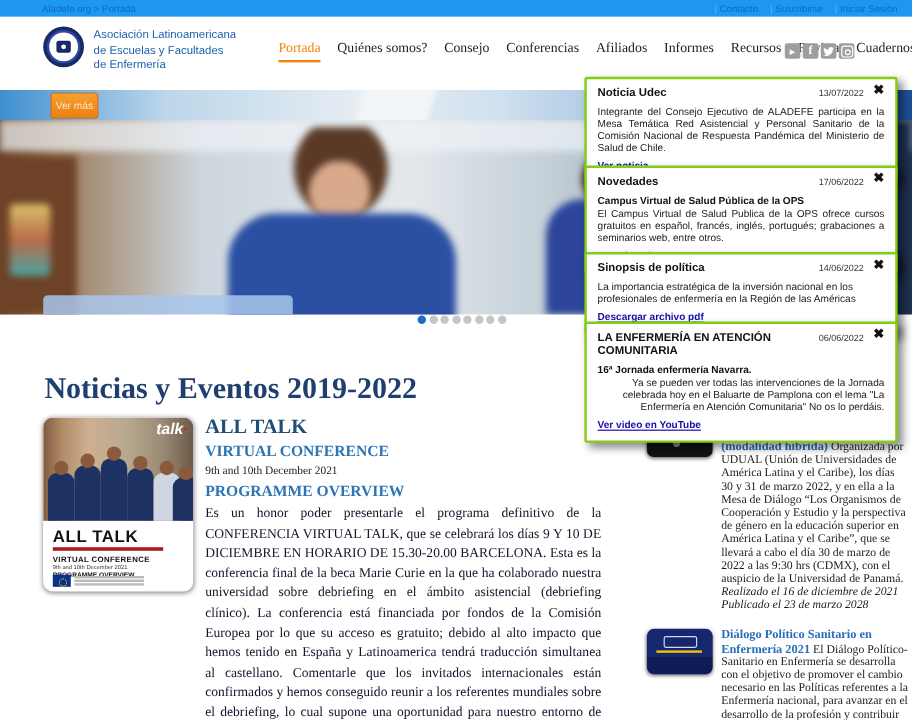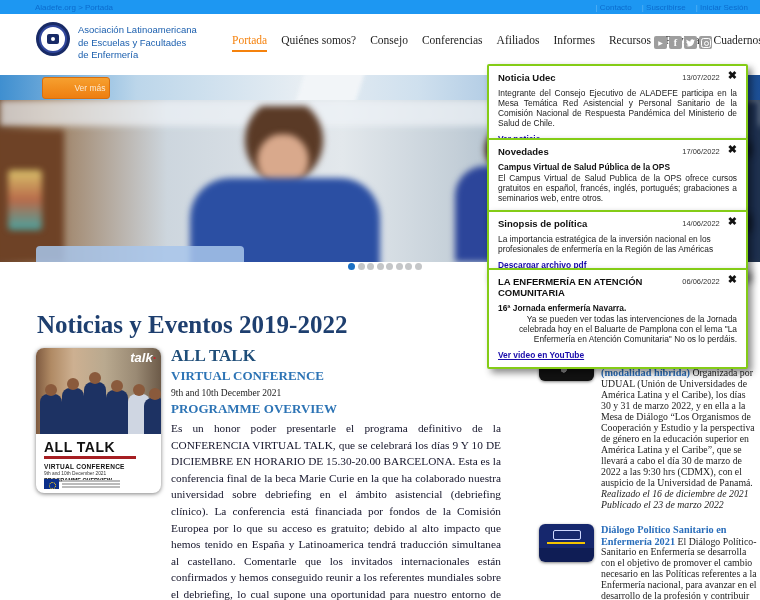--- a/index.html
+++ b/index.html
@@ -36,21 +36,21 @@
   .sq svg{display:block;}
   .ig{width:8px;height:8px;border:1.2px solid #fff;border-radius:2.5px;position:relative;}
   .ig::after{content:"";position:absolute;left:2px;top:2px;width:3px;height:3px;border:1px solid #fff;border-radius:50%;}
 
   
   .hero-strip{position:absolute;left:0;top:75px;width:760px;height:25px;overflow:hidden;
       background:linear-gradient(90deg,#3f8fd0 0%,#bcd6ea 18%,#e8eef3 40%,#cfe0ee 55%,#9dbede 72%,#2f6db4 88%,#1c4f96 100%);z-index:5;}
   .strip-shape{position:absolute;filter:blur(2px);}
   .vermas{position:absolute;left:42px;top:77px;width:38px;height:20px;z-index:6;
       background:linear-gradient(#f6a02f,#ee7e10);border:1px solid #d96f0e;border-radius:3px;
-      color:#fbe9d0;font-size:8.5px;display:flex;align-items:center;justify-content:center;cursor:pointer;padding-left:28px;}
+      color:#fbe9d0;font-size:8.5px;display:flex;align-items:center;justify-content:center;cursor:pointer;}
   .hero-photo{position:absolute;left:0;top:100px;width:760px;height:162px;overflow:hidden;z-index:4;
       background:linear-gradient(90deg,#6e4a30 0%,#9a7a5a 6%,#cdd6de 22%,#e3e8ec 45%,#c4cfd8 60%,#8fa6bb 78%,#49525e 92%,#23354d 100%);}
   .blob{position:absolute;filter:blur(3px);}
   .caption-band{position:absolute;left:36px;bottom:0;width:208px;height:16px;overflow:hidden;
       background:rgba(168,198,235,0.85);border-radius:4px 4px 0 0;z-index:6;}
   .caption-band span{display:block;margin:18px 0 0 8px;font-size:12.5px;font-weight:bold;color:#17305f;text-align:center;}
   .dots{position:absolute;left:348px;top:263px;display:flex;gap:2.5px;z-index:5;}
   .dot{width:7px;height:7px;border-radius:50%;background:#c4c6c8;cursor:pointer;}
   .dot.active{background:#1a6fc4;}
 
@@ -242,21 +242,21 @@
     <div class="a-par">Es un honor poder presentarle el programa definitivo de la CONFERENCIA VIRTUAL TALK, que se celebrará los días 9 Y 10 DE DICIEMBRE EN HORARIO DE 15.30-20.00 BARCELONA. Esta es la conferencia final de la beca Marie Curie en la que ha colaborado nuestra universidad sobre debriefing en el ámbito asistencial (debriefing clínico). La conferencia está financiada por fondos de la Comisión Europea por lo que su acceso es gratuito; debido al alto impacto que hemos tenido en España y Latinoamerica tendrá traducción simultanea al castellano. Comentarle que los invitados internacionales están confirmados y hemos conseguido reunir a los referentes mundiales sobre el debriefing, lo cual supone una oportunidad para nuestro entorno de poder adentrarse en el tema de la mano de reconocidos expertos.</div>
 
   </div>
 
   <div class="sidebar">
     <div class="sb-item">
       <div class="thumb dark"></div>
       <div class="sb-text">
         <span class="sb-title">VII Reunión Caribe, Centroamérica y México (modalidad híbrida)</span>
         <span>Organizada por UDUAL (Unión de Universidades de América Latina y el Caribe), los días 30 y 31 de marzo 2022, y en ella a la Mesa de Diálogo “Los Organismos de Cooperación y Estudio y la perspectiva de género en la educación superior en América Latina y el Caribe”, que se llevará a cabo el día 30 de marzo de 2022 a las 9:30 hrs (CDMX), con el auspicio de la Universidad de Panamá.</span>
-        <span class="sb-note">Realizado el 16 de diciembre de 2021 Publicado el 23 de marzo 2022</span>
+        <span class="sb-note">Realizado el 16 de diciembre de 2021 Publicado el 23 de marzo 2028</span>
       </div>
     </div>
     <div class="sb-item">
       <div class="thumb blue"></div>
       <div class="sb-text">
         <span class="sb-title">Diálogo Político Sanitario en Enfermería 2021</span>
         <span>El Diálogo Político-Sanitario en Enfermería se desarrolla con el objetivo de promover el cambio necesario en las Políticas referentes a la Enfermería nacional, para avanzar en el desarrollo de la profesión y contribuir así, a la mejora de la calidad de atención a la salud de toda la población.</span>
         
       </div>
     </div>

